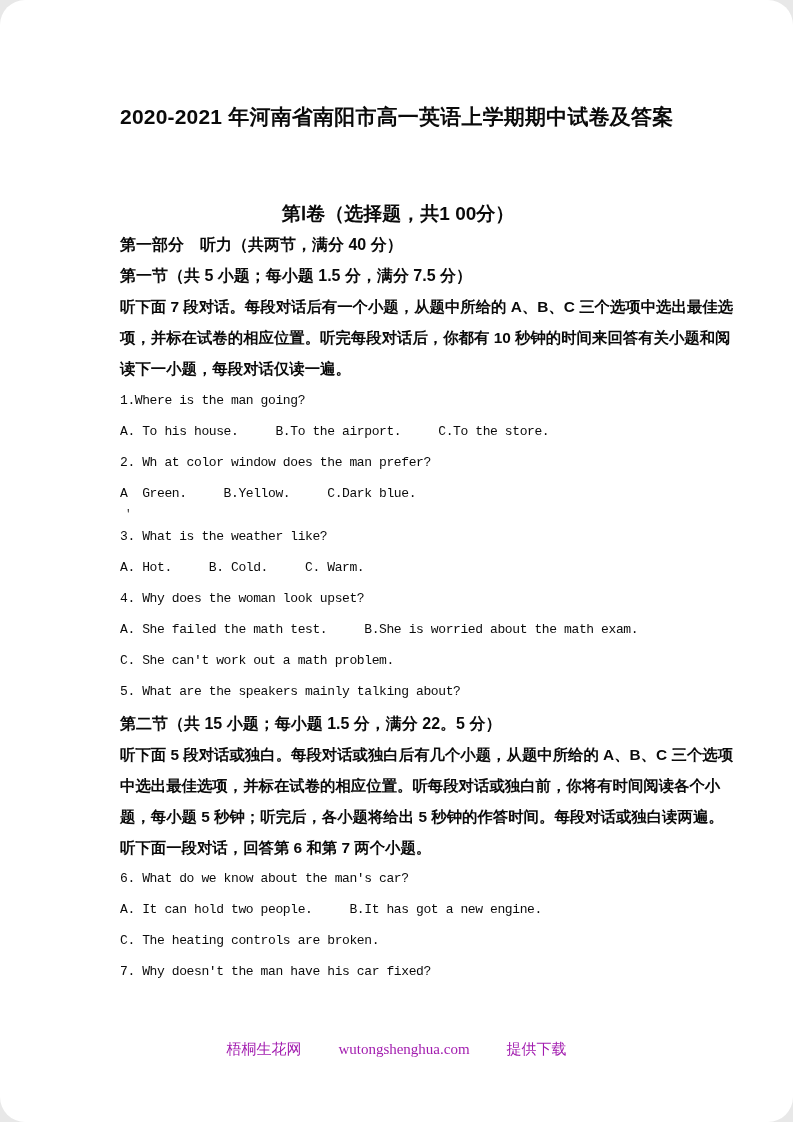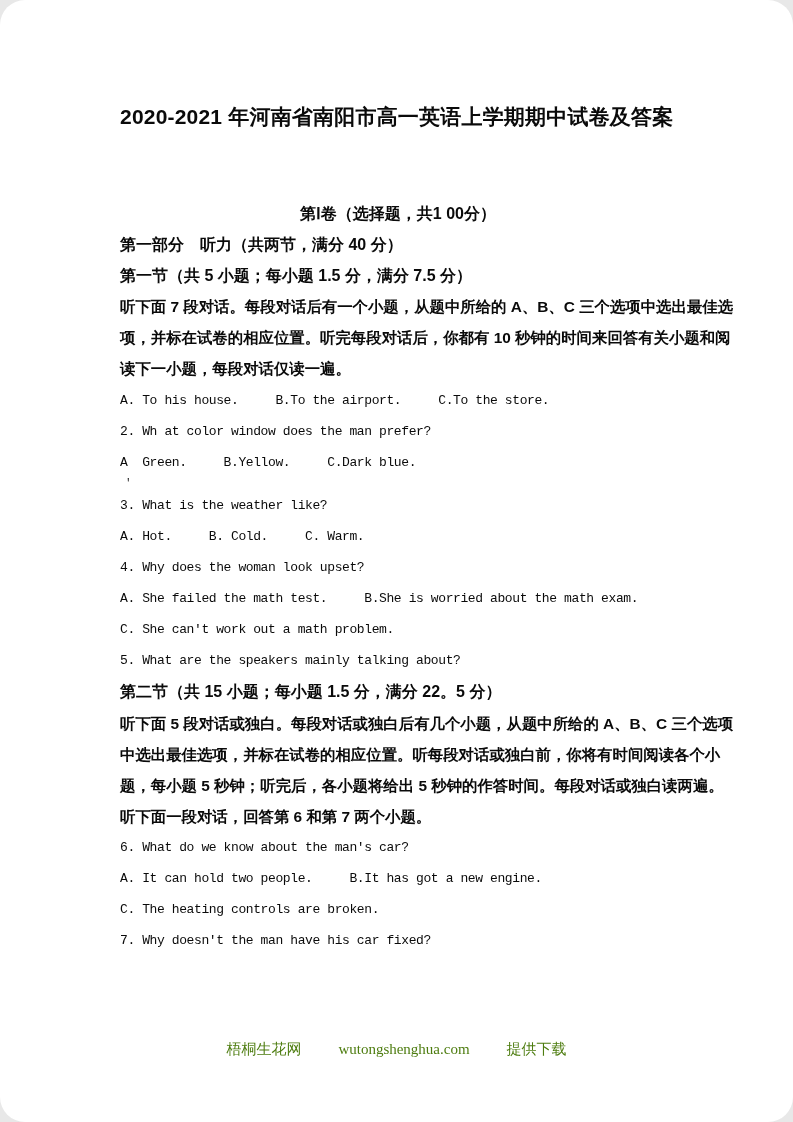--- a/index.html
+++ b/index.html
@@ -29,21 +29,21 @@
     margin-bottom:64px;
   }
   .line{
     height:31.1px;
     line-height:31.1px;
     white-space:pre;
   }
   .line-center{
     text-align:center;
     font-weight:700;
-    font-size:16px;
+    font-size:19px;
   }
   .line-heading{
     font-weight:700;
     font-size:16px;
   }
   .line-para{
     font-weight:700;
     font-size:15.4px;
   }
   .line-en{
@@ -64,36 +64,37 @@
     left:0;right:0;
     top:1034px;
     height:30px;
     line-height:30px;
     display:flex;
     justify-content:center;
     align-items:center;
     gap:37px;
     font-family:"Liberation Serif",serif;
     font-size:15px;
-    color:#4d7c0f;
+    color:#a21caf;
   }
 </style>
 </head>
 <body>
 
 <div class="page">
   <div class="content">
     <div class="doc-title">2020-2021 年河南省南阳市高一英语上学期期中试卷及答案</div>
     <div id="doc-lines">
         <div class="line line-center">第Ⅰ卷（选择题，共1 00分）</div>
         <div class="line line-heading">第一部分　听力（共两节，满分 40 分）</div>
         <div class="line line-heading">第一节（共 5 小题；每小题 1.5 分，满分 7.5 分）</div>
         <div class="line line-para">听下面 7 段对话。每段对话后有一个小题，从题中所给的 A、B、C 三个选项中选出最佳选</div>
         <div class="line line-para">项，并标在试卷的相应位置。听完每段对话后，你都有 10 秒钟的时间来回答有关小题和阅</div>
         <div class="line line-para">读下一小题，每段对话仅读一遍。</div>
+        <div class="line line-en">1.Where is the man going?</div>
         <div class="line line-en">A. To his house.     B.To the airport.     C.To the store.</div>
         <div class="line line-en">2. Wh at color window does the man prefer?</div>
         <div class="line line-en">A  Green.     B.Yellow.     C.Dark blue.</div>
         <div class="line line-mark">'</div>
         <div class="line line-en">3. What is the weather like?</div>
         <div class="line line-en">A. Hot.     B. Cold.     C. Warm.</div>
         <div class="line line-en">4. Why does the woman look upset?</div>
         <div class="line line-en">A. She failed the math test.     B.She is worried about the math exam.</div>
         <div class="line line-en">C. She can't work out a math problem.</div>
         <div class="line line-en">5. What are the speakers mainly talking about?</div>

